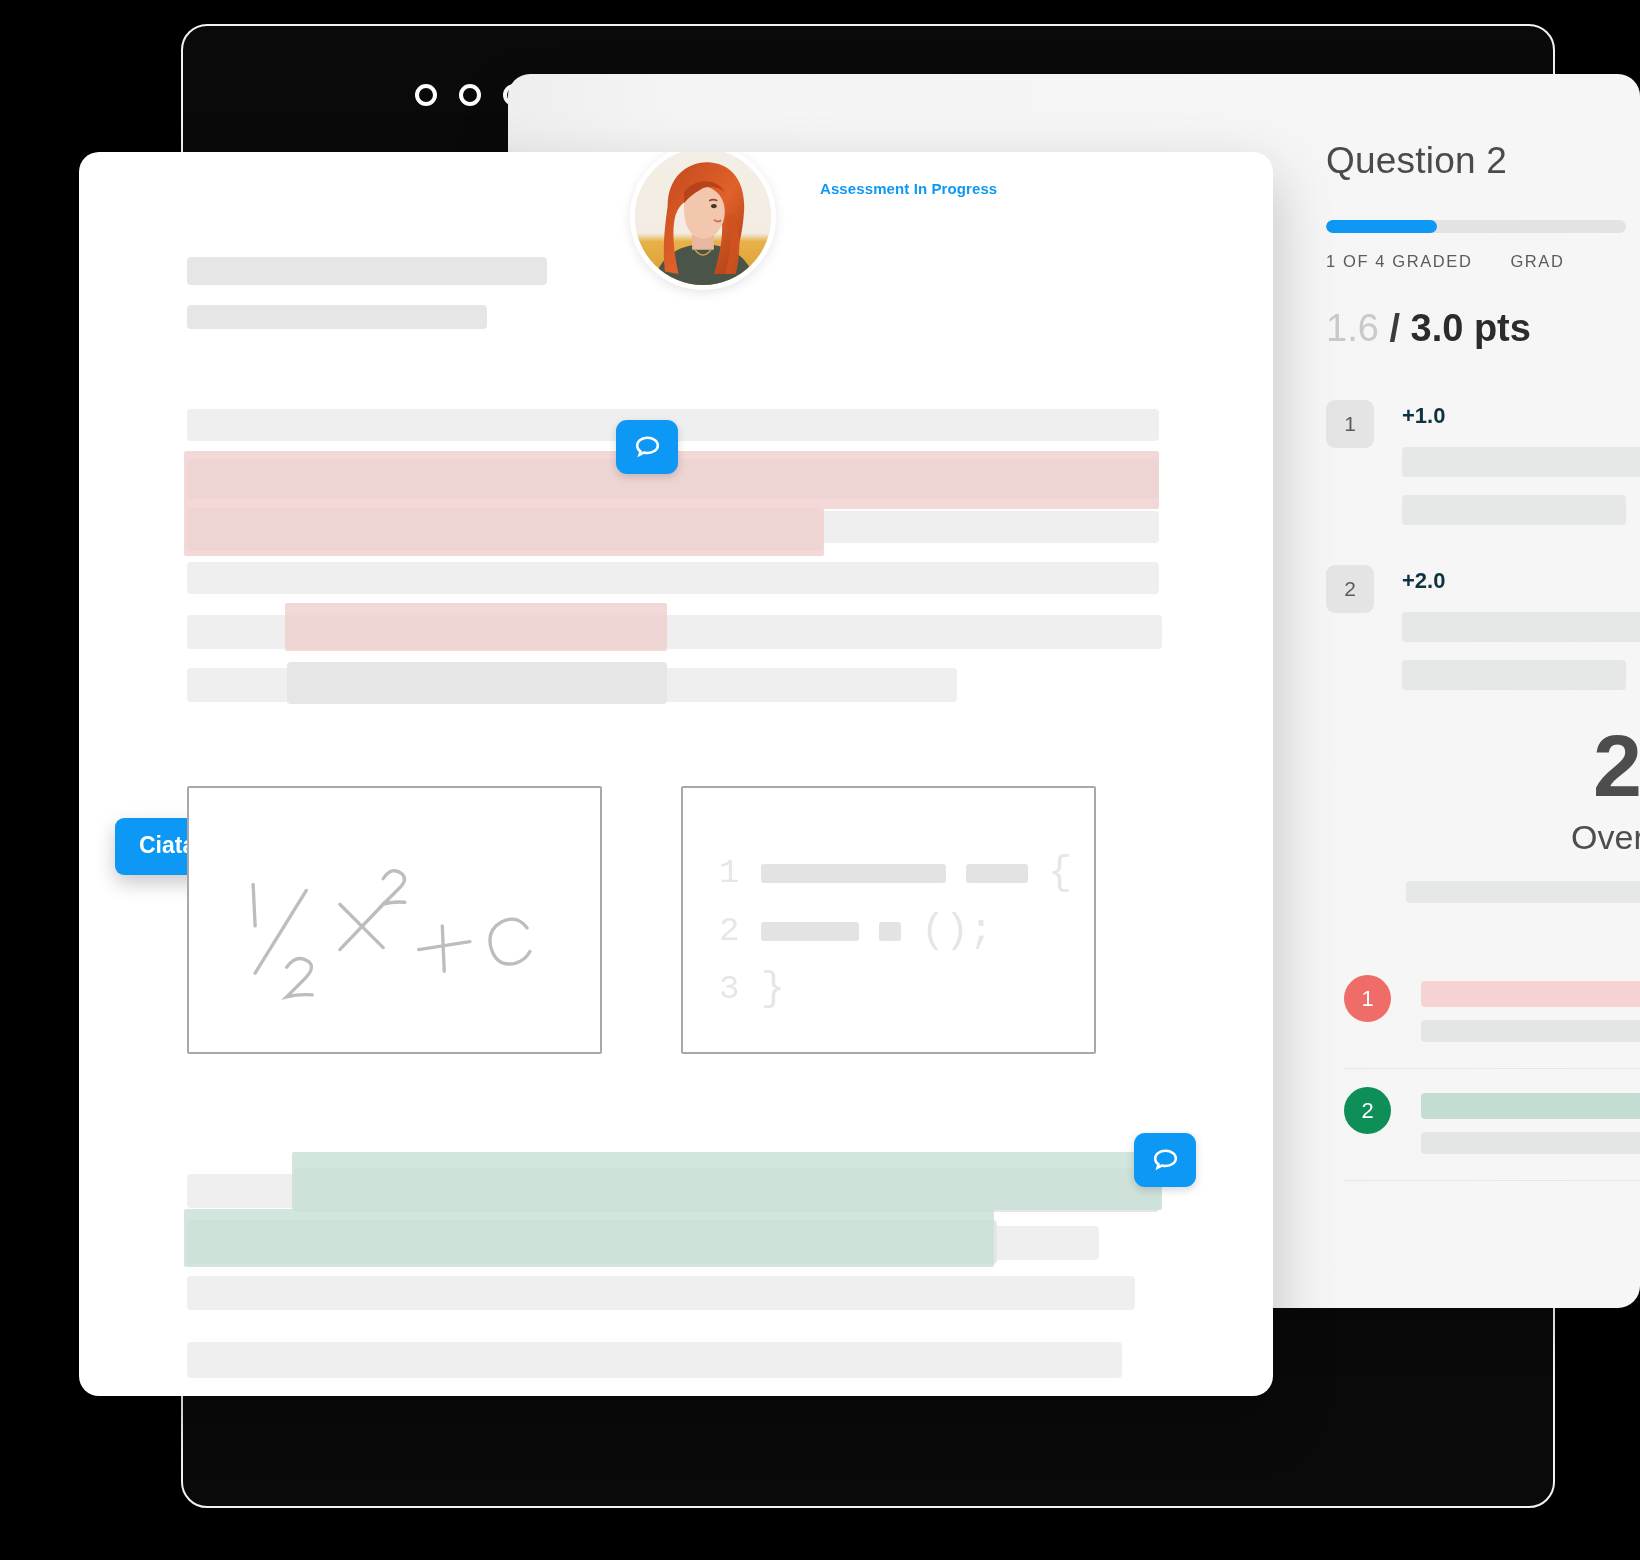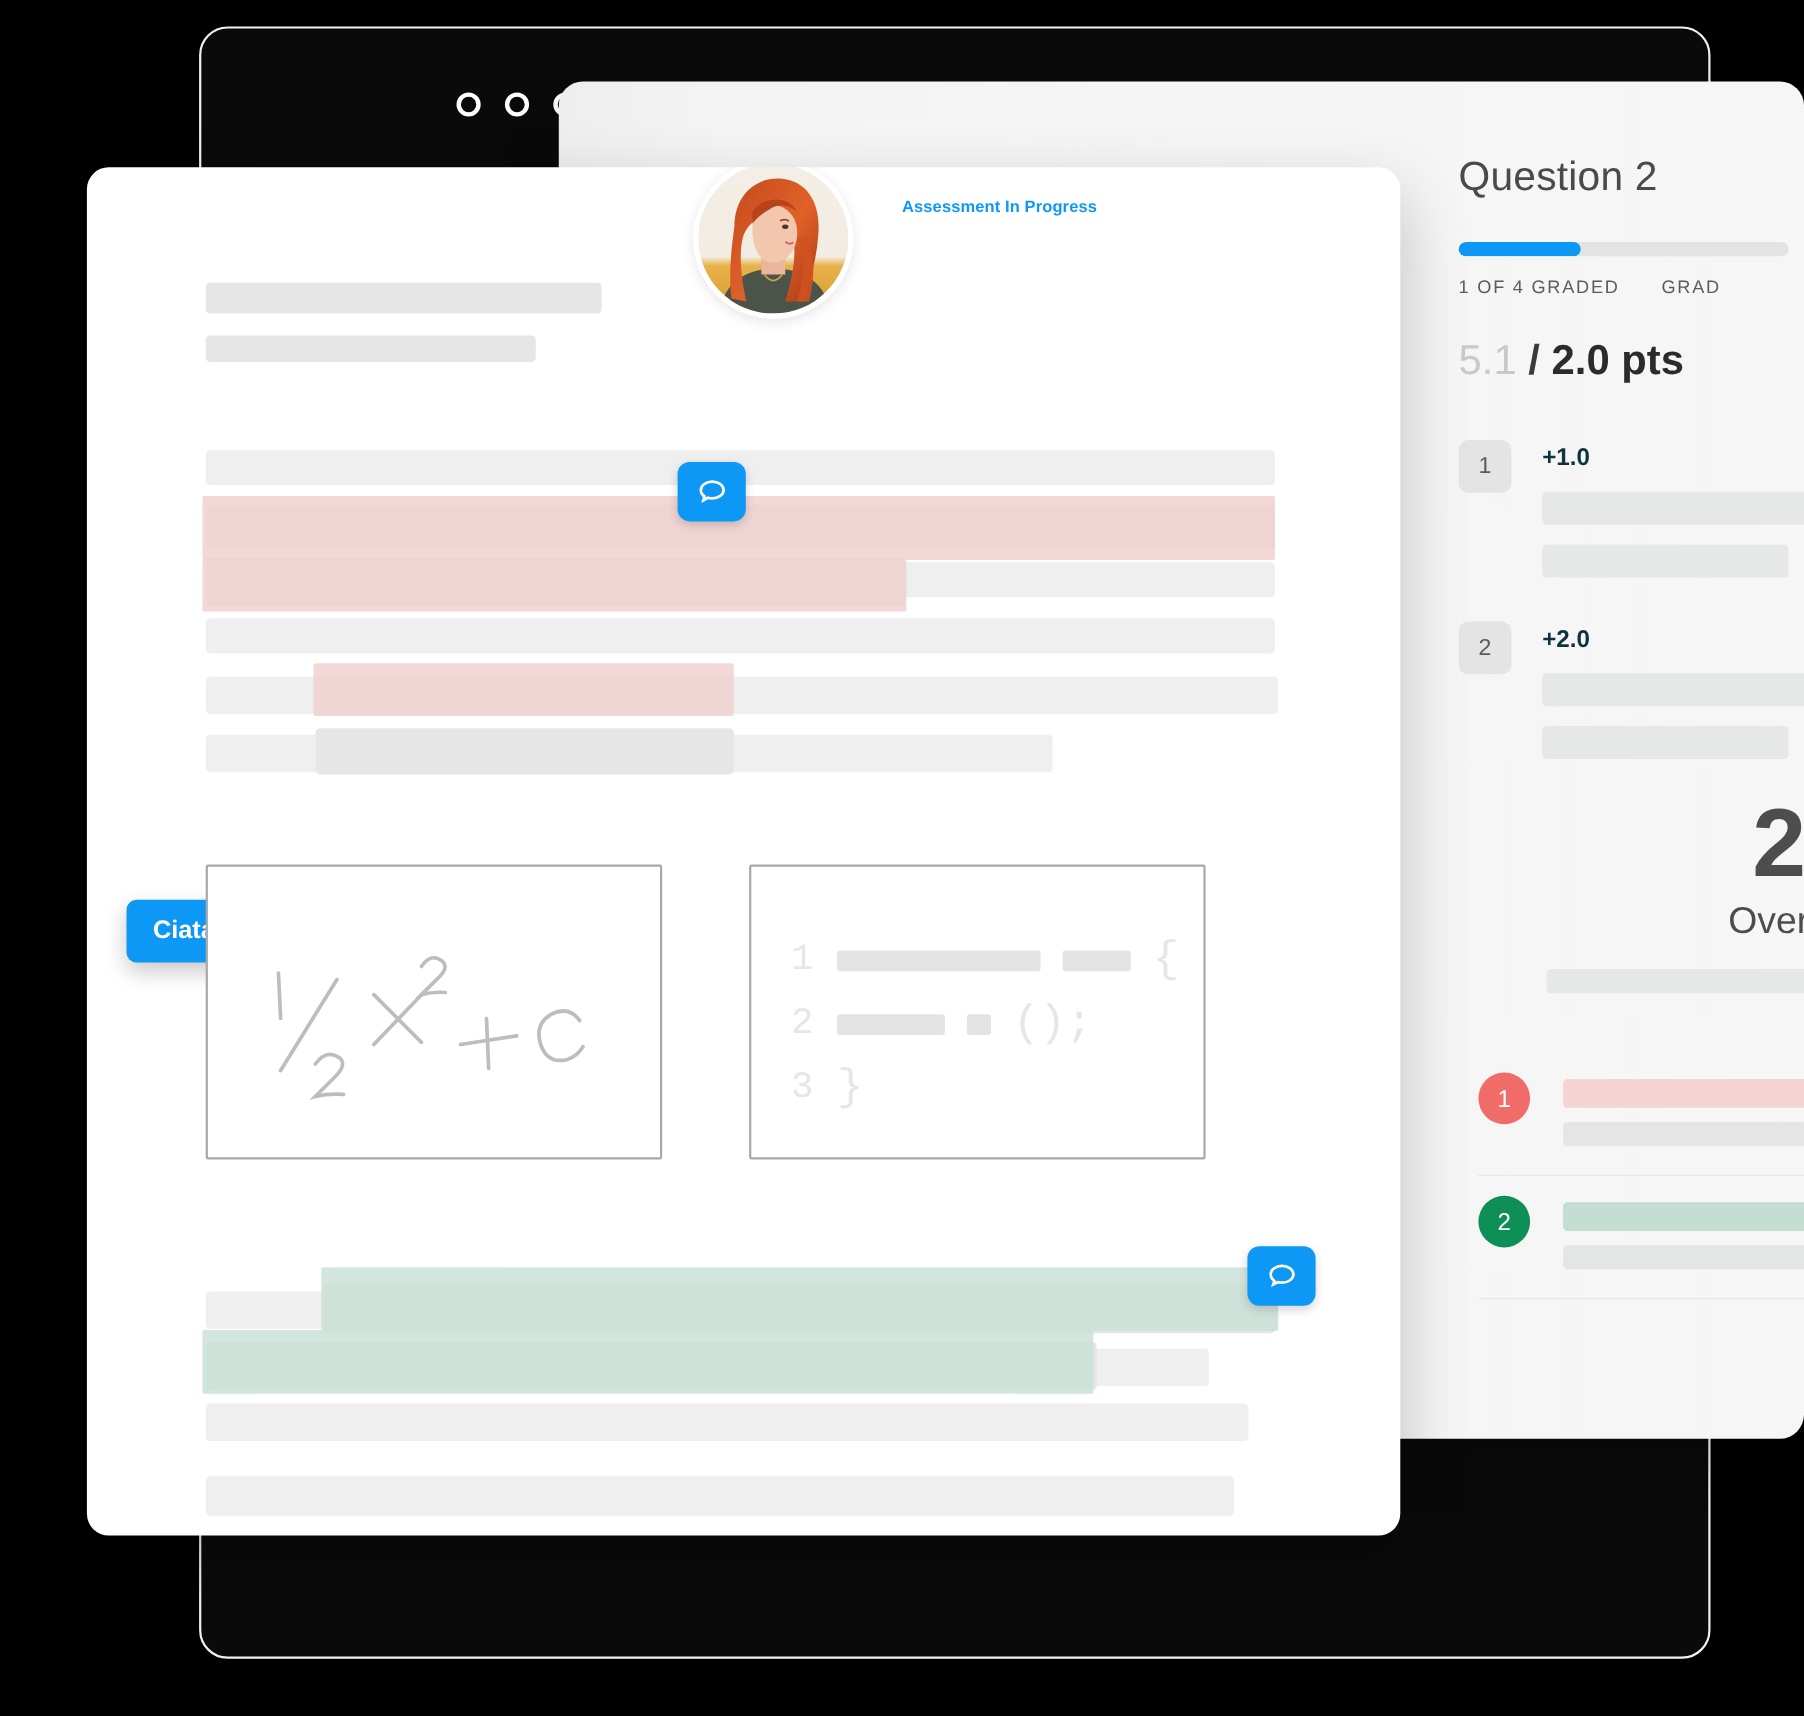--- a/index.html
+++ b/index.html
@@ -207,23 +207,23 @@
         <div class="progress-track">
           <div class="progress-fill" id="progress-fill" style="background: rgb(13, 152, 245); width: 37%;"></div>
         </div>
 
         <div class="progress-labels">
           <span>1 OF 4 GRADED</span>
           <span>GRAD</span>
         </div>
 
         <div class="pts-line">
-          <span class="pts-earned">5.1</span>
+          <span class="pts-earned">1.6</span>
           <span class="pts-slash">/</span>
-          <span class="pts-total">2.0 pts</span>
+          <span class="pts-total">3.0 pts</span>
         </div>
 
         <div class="rubric-items" id="rubric-items">
             <div class="rubric-item">
               <div class="rubric-key">1</div>
               <div class="rubric-body">
                 <div class="rubric-pts" style="color: rgb(14, 51, 64);">+1.0</div>
                 <div class="rub-bar" style="width: 100%;"></div>
                 <div class="rub-bar" style="width: 88%;"></div>
               </div>

